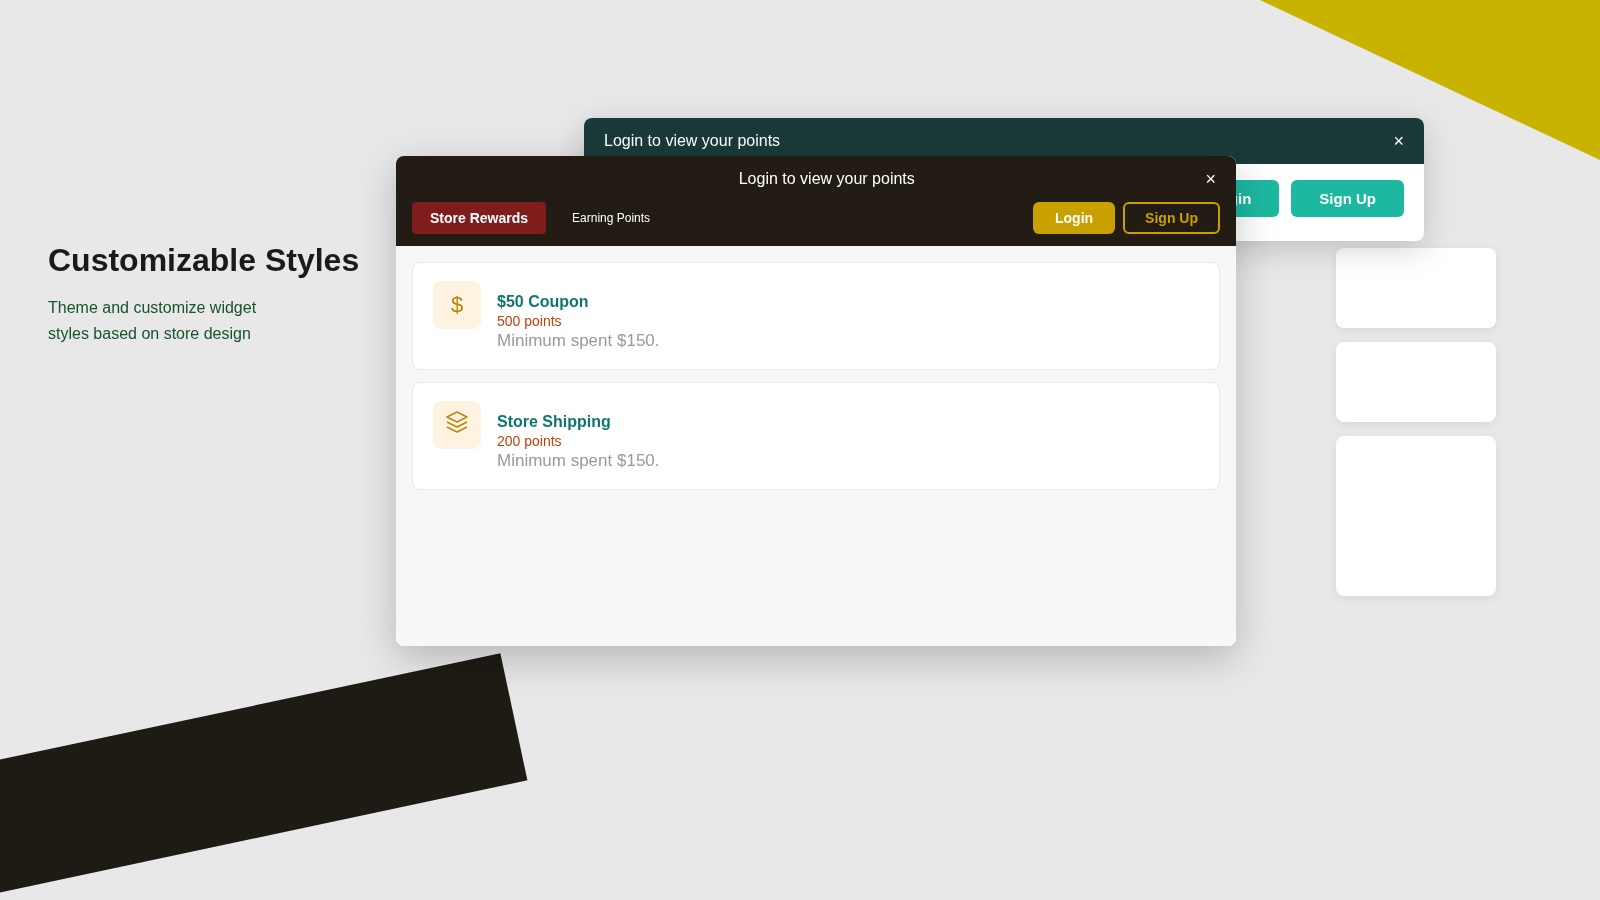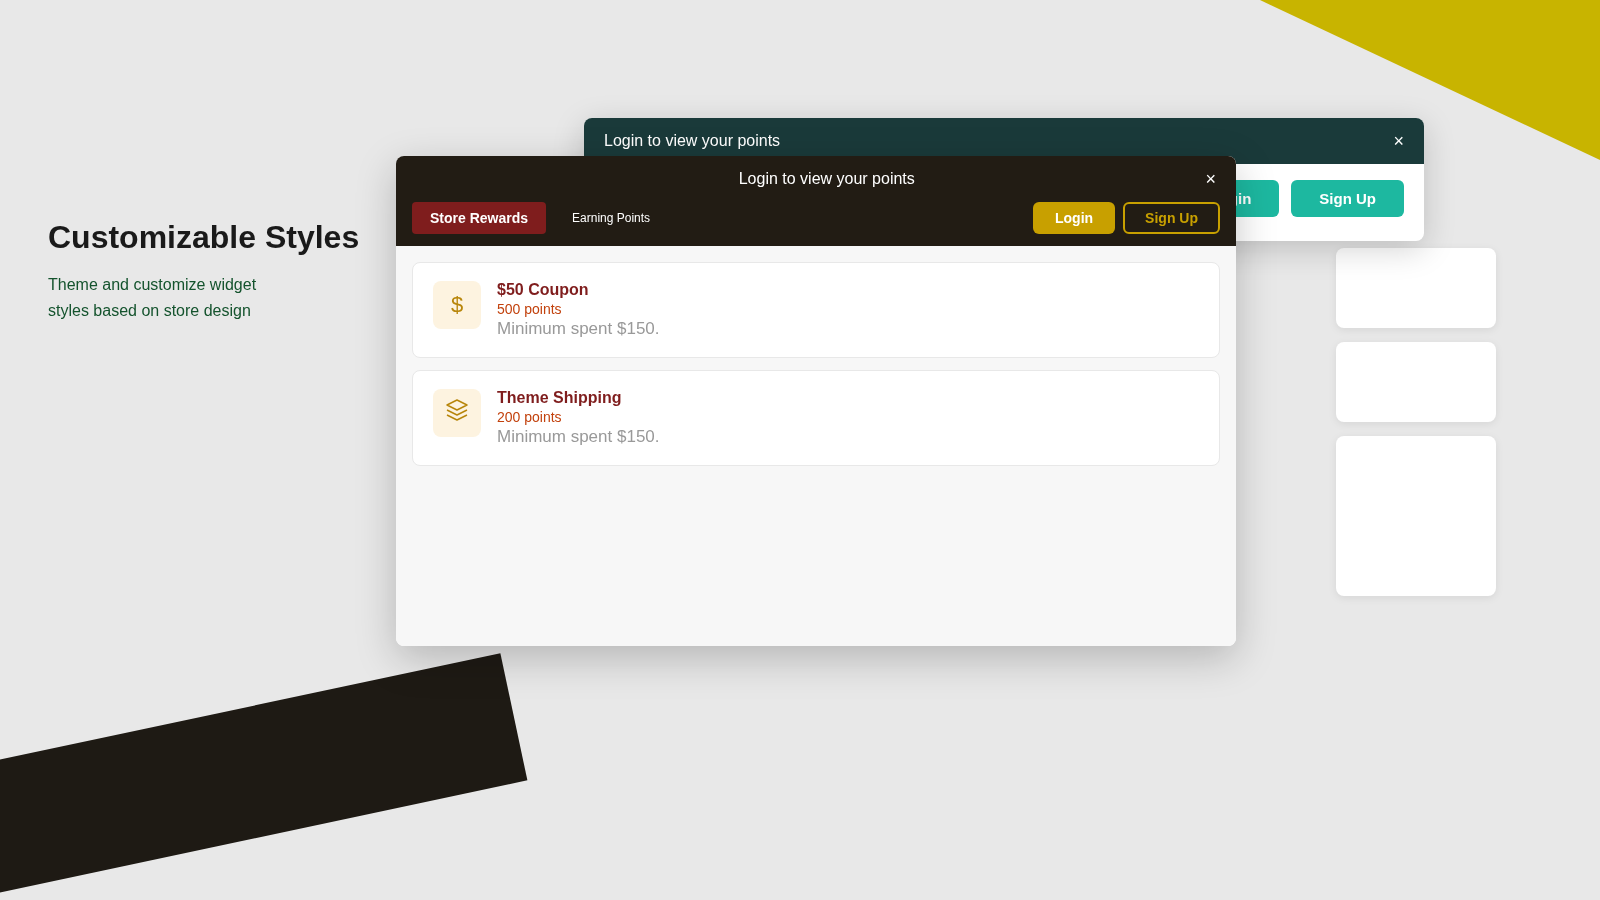--- a/index.html
+++ b/index.html
@@ -33,21 +33,21 @@
       height: 130px;
       background: #1e1a14;
       transform: rotate(-12deg);
       z-index: 0;
     }
 
     
     .left-content {
       position: absolute;
       left: 48px;
-      top: 219px;
+      top: 242px;
       z-index: 1;
     }
 
     .left-content h2 {
       font-size: 32px;
       font-weight: 800;
       color: #1a1a1a;
       margin-bottom: 16px;
     }
 
@@ -265,22 +265,23 @@
     }
 
     .reward-icon {
       font-size: 22px;
       color: #b8860b;
     }
 
     .reward-info h3 {
       font-size: 16px;
       font-weight: 700;
-      color: #7f1d1d;
+      color: #0f766e;
       margin-bottom: 2px;
+      margin-top: 12px;
     }
 
     .reward-info .points {
       font-size: 14px;
       color: #c2410c;
       margin-bottom: 2px;
     }
 
     .reward-info .min-spent {
       font-size: 17px;
@@ -345,20 +346,20 @@
       <div class="reward-icon-wrapper">
         <span class="reward-icon">
           <svg width="24" height="24" viewBox="0 0 24 24" fill="none" xmlns="http://www.w3.org/2000/svg">
             <path d="M12 2L2 7l10 5 10-5-10-5z" stroke="#b8860b" stroke-width="1.5" stroke-linejoin="round" fill="none"></path>
             <path d="M2 17l10 5 10-5" stroke="#b8860b" stroke-width="1.5" stroke-linejoin="round" fill="none"></path>
             <path d="M2 12l10 5 10-5" stroke="#b8860b" stroke-width="1.5" stroke-linejoin="round" fill="none"></path>
           </svg>
         </span>
       </div>
       <div class="reward-info">
-        <h3>Theme Shipping</h3>
+        <h3>Store Shipping</h3>
         <div class="points">200 points</div>
         <div class="min-spent">Minimum spent $150.</div>
       </div>
     </div>
 
   </div>
 </div>
 
 </body></html>

